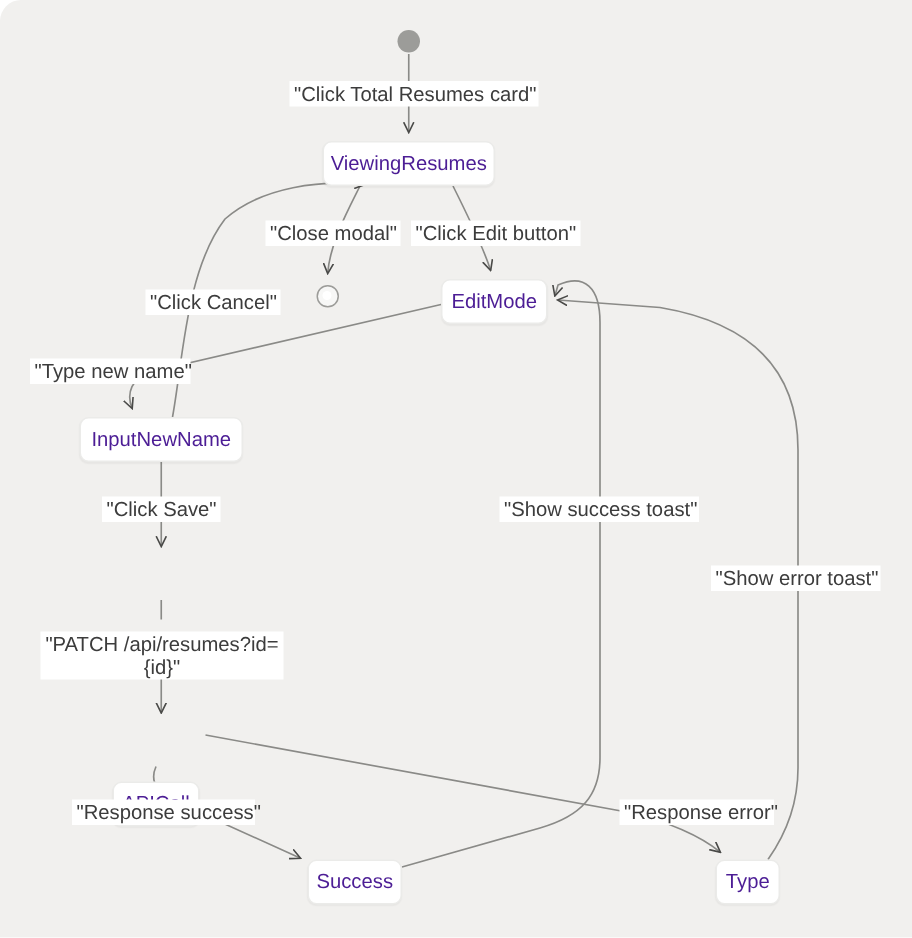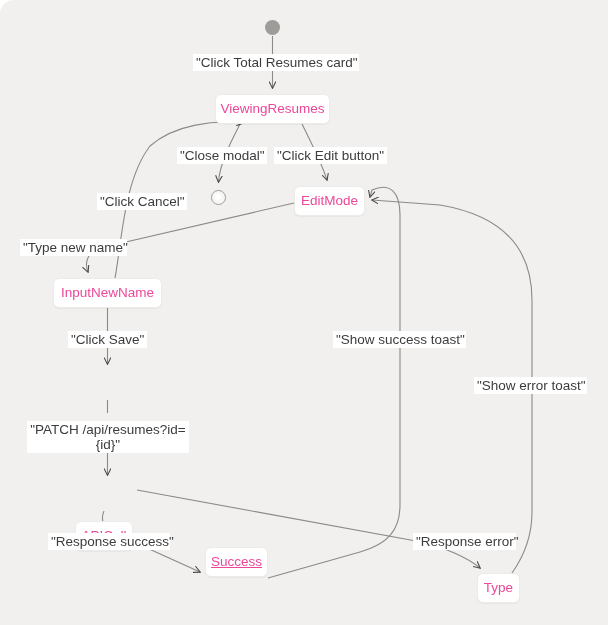--- a/index.html
+++ b/index.html
@@ -27,21 +27,21 @@
     fill: none;
     stroke: #8a8a87;
     stroke-width: 1.1;
   }
   .node {
     position: absolute;
     background: #ffffff;
     border: 1px solid #ebebe9;
     border-radius: 6px;
     box-shadow: 0 1px 1px rgba(0,0,0,0.045);
-    color: #ec4899;
+    color: #4c1d95;
     font-size: 13.5px;
     line-height: 1;
     display: flex;
     align-items: center;
     justify-content: center;
     box-sizing: border-box;
     white-space: nowrap;
   }
   .edge-label {
     position: absolute;
@@ -133,21 +133,21 @@
 
   <div class="node" style="left:294px; top:186px; width:71px; height:30px;">
     <span>EditMode</span>
   </div>
 
 
   <div class="node" style="left:75px; top:481px; width:58px; height:30px;margin-top:40px;">
     <span>APICall</span>
   </div>
 
-  <div class="node" style="left:205px; top:547px; width:63px; height:30px;text-decoration:underline;">
+  <div class="node" style="left:205px; top:573px; width:63px; height:30px;">
     <span>Success</span>
   </div>
 
   <div class="node" style="left:477px; top:573px; width:43px; height:30px;">
     <span>Type</span>
   </div>
 
   <div class="edge-label" style="left:193px; top:54px; width:166px;">"Click Total Resumes card"</div>
 
   <div class="edge-label" style="left:177px; top:147px; width:90px;">"Close modal"</div>

